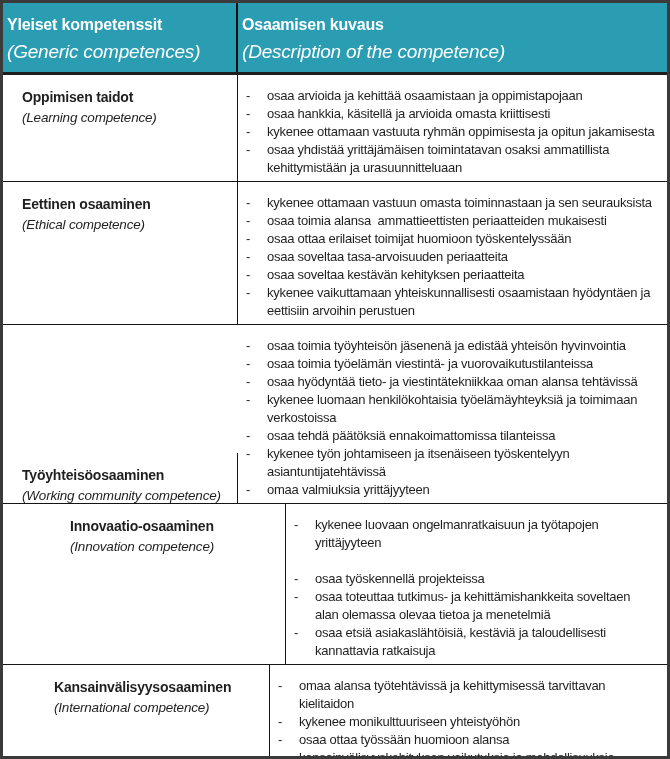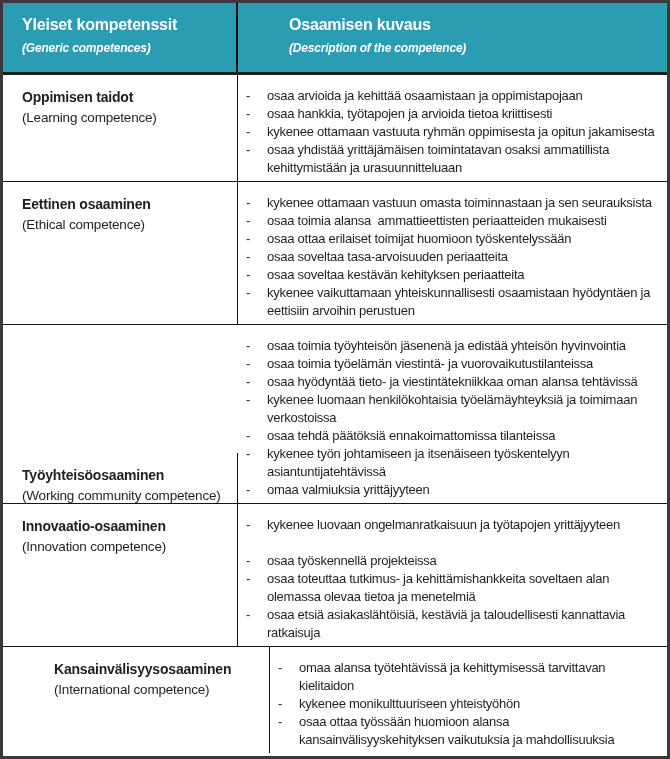--- a/index.html
+++ b/index.html
@@ -26,65 +26,66 @@
   }
   
   .header-row {
     display: flex;
     flex: 0 0 72px;
     background: var(--header-bg);
     color: var(--header-text);
     border-bottom: 3px solid #1E1E1E;
   }
   .header-cell {
-    padding: 13px 10px 0 19px;
+    padding: 13px 10px 0 4px;
   }
   .header-cell.left {
     width: 235px;
     flex: 0 0 235px;
     border-right: 2px solid #101010;
   }
-  .header-cell.right { flex: 1; margin-left: 32px; }
+  .header-cell.right { flex: 1; }
   .header-title {
     font-size: 16px;
     font-weight: bold;
     letter-spacing: -0.2px;
   }
   .header-subtitle {
     margin-top: 7px;
-    font-size: 12px;
-    font-weight: bold;
+    font-size: 19px;
+    font-weight: normal;
     font-style: italic;
     letter-spacing: -0.2px;
   }
   
   .row {
     display: flex;
     border-bottom: 1px solid var(--border-inner);
     overflow: hidden;
   }
   .row:last-child { border-bottom: none; flex: 1 1 auto; padding-left: 32px; }
   .r0 { flex: 0 0 112px; }
   .r1 { flex: 0 0 146px; }
   .r2 { flex: 0 0 178px; align-items: flex-end; }
-  .r3 { flex: 0 0 144px; }
+  .r3 { flex: 0 0 144px; padding-left: 48px; }
   .cell-left {
     width: 235px;
     flex: 0 0 235px;
     border-right: 1.5px solid var(--border-inner);
     padding: 14px 8px 0 19px;
   }
   .row-title {
     font-size: 14px;
     font-weight: bold;
     letter-spacing: -0.2px;
   }
   .row-subtitle {
     margin-top: 5px;
     font-size: 13.5px;
+    font-style: italic;
     letter-spacing: -0.2px;
   }
   .cell-right {
     flex: 1;
     padding: 12px 12px 4px 8px;
   }
   .bullet {
     display: flex;
     align-items: flex-start;
     font-size: 13px;
@@ -124,21 +125,21 @@
       <div class="row-subtitle">(Learning competence)</div>
     </div>
     <div class="cell-right">
       <div class="bullet-list">
             <div class="bullet">
               <span class="dash">-</span>
               <span class="btext">osaa arvioida ja kehittää osaamistaan ja oppimistapojaan</span>
             </div>
             <div class="bullet">
               <span class="dash">-</span>
-              <span class="btext">osaa hankkia, työtapojen ja arvioida tietoa kriittisesti</span>
+              <span class="btext">osaa hankkia, käsitellä ja arvioida omasta kriittisesti</span>
             </div>
             <div class="bullet">
               <span class="dash">-</span>
               <span class="btext">kykenee ottamaan vastuuta ryhmän oppimisesta ja opitun jakamisesta</span>
             </div>
             <div class="bullet">
               <span class="dash">-</span>
               <span class="btext">osaa yhdistää yrittäjämäisen toimintatavan osaksi ammatillista kehittymistään ja urasuunnitteluaan</span>
             </div>
           </div>

